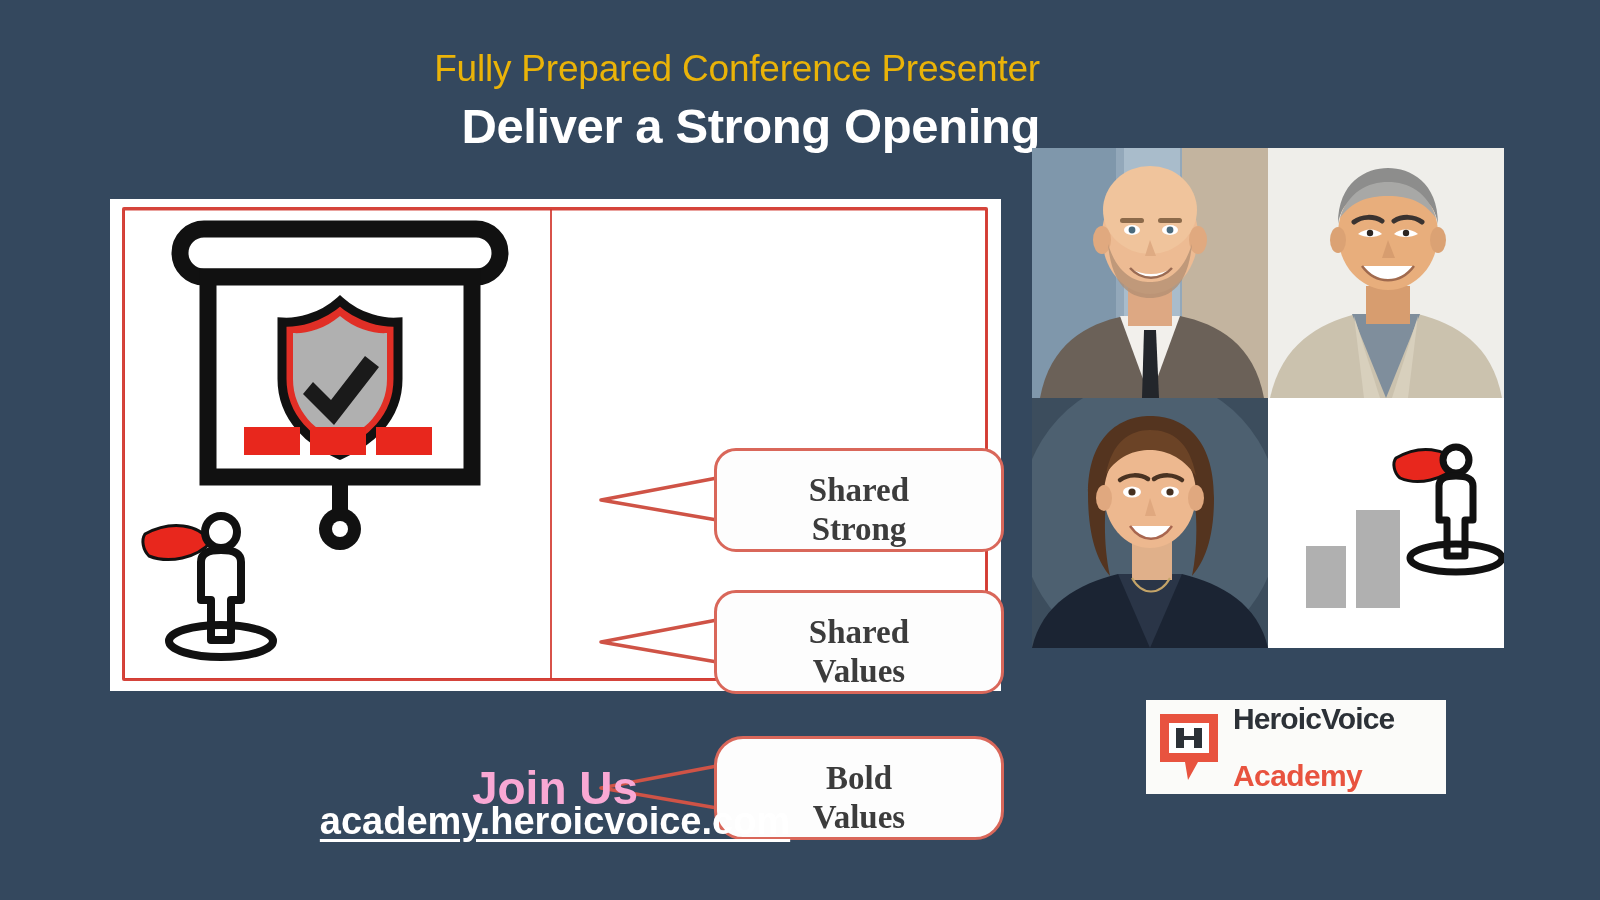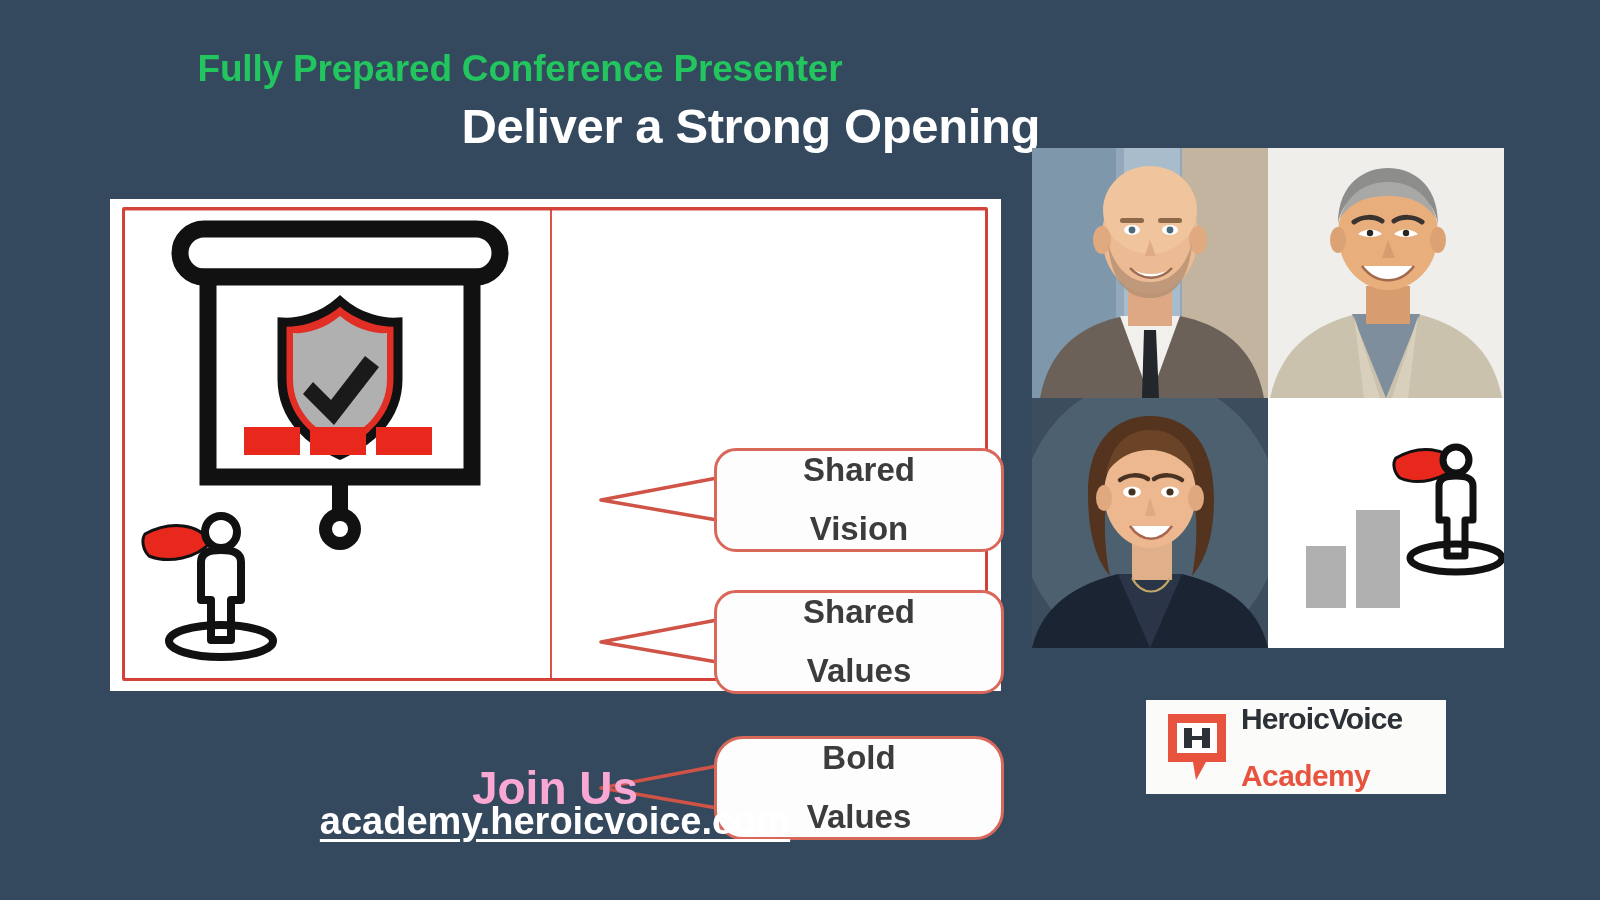--- a/index.html
+++ b/index.html
@@ -10,23 +10,23 @@
   }
   #slide {
     position: relative;
     width: 1600px; height: 900px;
     background: #34485e;
   }
 
   
   #kicker {
     position: absolute; left: 0; top: 48px; width: 1040px;
-    text-align: center;
-    font-size: 37px; font-weight: bold;
-    color: #22c55e;
+    text-align: right;
+    font-size: 37px; font-weight: normal;
+    color: #eab308;
     letter-spacing: -0.2px;
     white-space: nowrap;
   }
   #title {
     position: absolute; left: 0; top: 98px; width: 1040px;
     text-align: right;
     font-size: 49px; font-weight: bold;
     color: #ffffff;
     letter-spacing: -0.4px;
     white-space: nowrap;
@@ -65,24 +65,25 @@
   #person-wrap { position: absolute; left: 25px; top: 305px; width: 170px; height: 160px; }
 
   
   .callout {
     position: absolute;
     width: 290px; height: 104px;
     background: #fdfdfd;
     border: 3px solid #d9675a;
     border-radius: 22px;
     display: flex; flex-direction: column;
-    align-items: center; justify-content: space-between;
+    align-items: center; justify-content: flex-end;
     color: #3c3c3c;
     font-size: 33px; font-weight: bold;
     line-height: 1.18;
+    font-family: Liberation Serif, serif;
   }
   #callout-1 { left: 604px; top: 249px; }
   #callout-2 { left: 604px; top: 391px; }
   #callout-3 { left: 604px; top: 537px; border-radius: 29px; }
   .callout .ln { display: block; }
 
   .connector { position: absolute; width: 120px; height: 52px; overflow: visible; }
   #conn-1 { left: 489px; top: 275px; }
   #conn-2 { left: 489px; top: 417px; }
   #conn-3 { left: 489px; top: 563px; }
@@ -108,21 +109,21 @@
   #photo-d { background: #ffffff; }
 
   .face-svg { position: absolute; inset: 0; width: 100%; height: 100%; }
 
   
   #logo {
     position: absolute; left: 1146px; top: 700px;
     width: 300px; height: 94px;
     background: #fbfbf9;
     display: flex; align-items: center;
-    padding-left: 20px; gap: 13px;
+    padding-left: 12px; gap: 13px;
   }
   #logo-mark { width: 62px; height: 70px; flex: 0 0 auto; }
   #logo-words { display: flex; flex-direction: column; line-height: .98; }
   #logo-line1 { font-size: 30px; font-weight: bold; color: #2c3137; letter-spacing: -0.9px; white-space: nowrap; }
   #logo-line2 { font-size: 30px; font-weight: bold; color: #e8533f; letter-spacing: -0.6px; white-space: nowrap; margin-top: 28px; }
 
   
   #join {
     position: absolute; left: 0; top: 761px; width: 1110px;
     text-align: center;
@@ -190,21 +191,21 @@
     </svg>
     <svg class="connector" id="conn-2" viewBox="0 0 120 52">
       <path d="M2 26 L118 4 M2 26 L118 46" fill="none" stroke="#cf5346" stroke-width="3.5" stroke-linecap="round"></path>
     </svg>
     <svg class="connector" id="conn-3" viewBox="0 0 120 52">
       <path d="M2 26 L118 4 M2 26 L118 46" fill="none" stroke="#cf5346" stroke-width="3.5" stroke-linecap="round"></path>
     </svg>
 
     <div class="callout" id="callout-1">
       <span class="ln">Shared</span>
-      <span class="ln">Vision</span>
+      <span class="ln">Strong</span>
     </div>
     <div class="callout" id="callout-2">
       <span class="ln">Shared</span>
       <span class="ln">Values</span>
     </div>
     <div class="callout" id="callout-3">
       <span class="ln">Bold</span>
       <span class="ln">Values</span>
     </div>
   </div>

